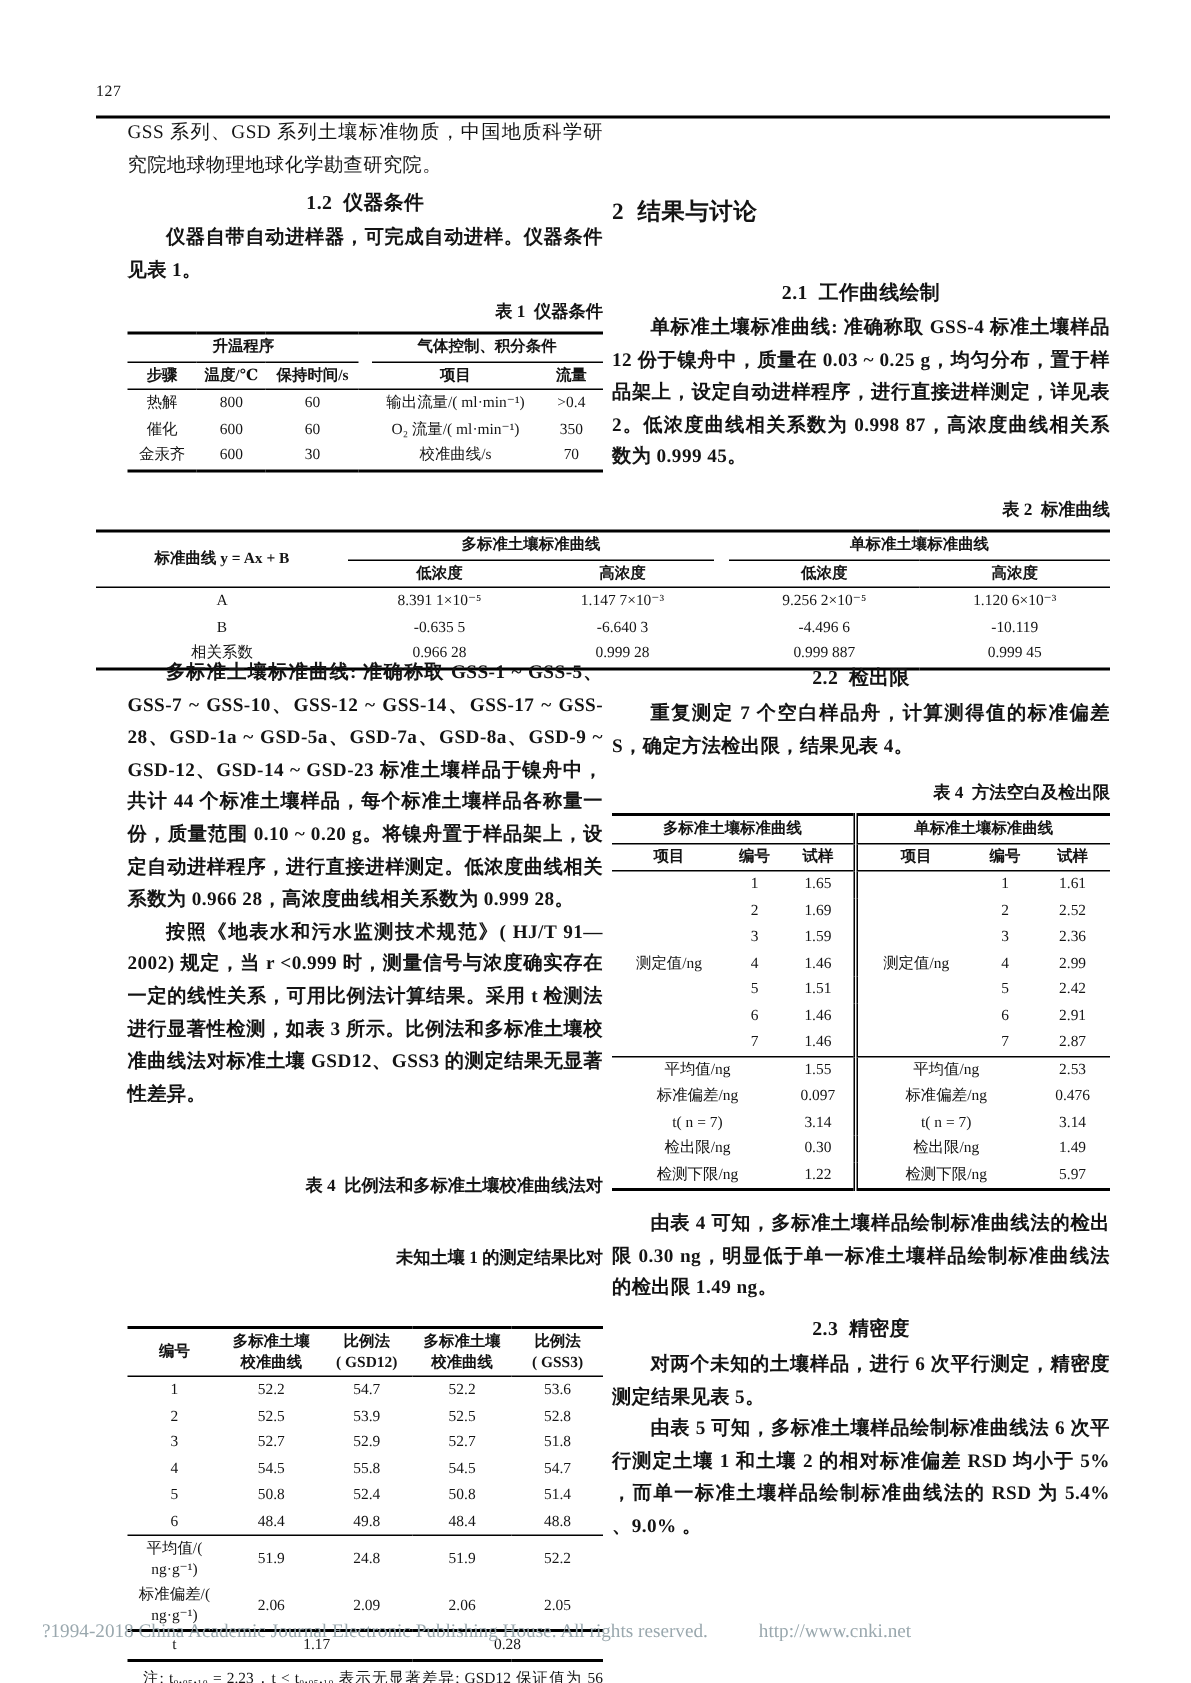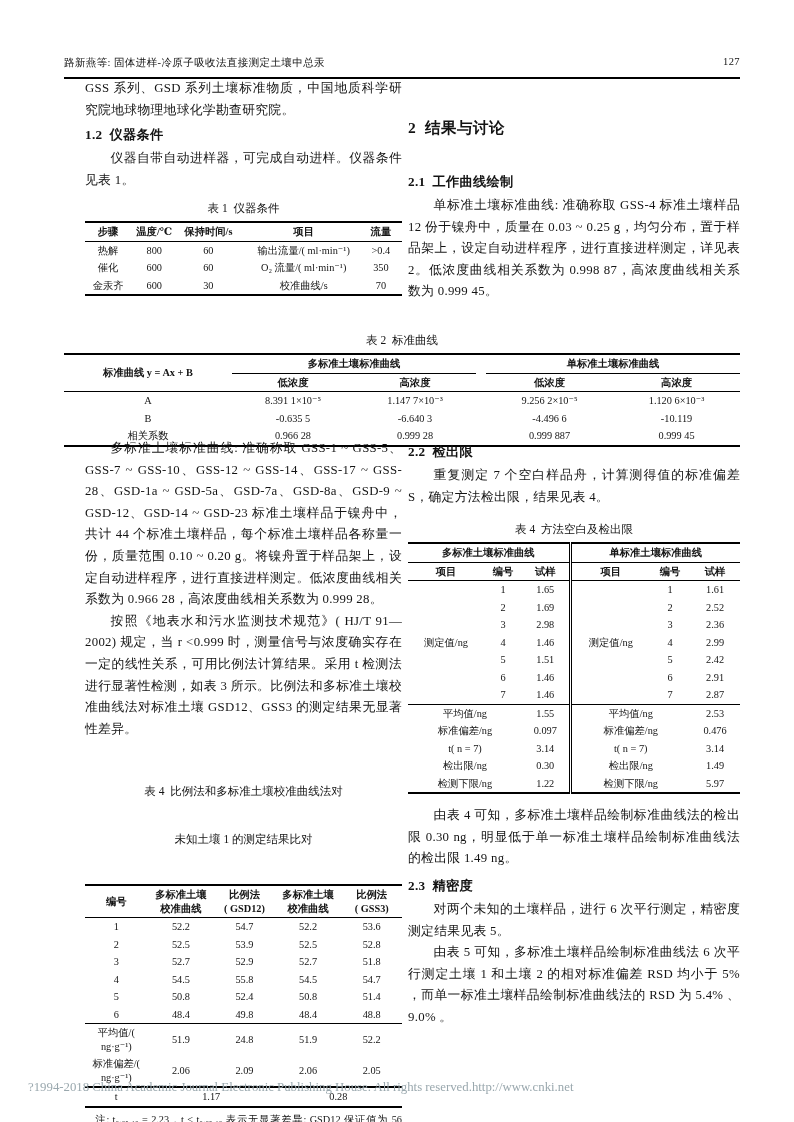--- a/index.html
+++ b/index.html
@@ -9,68 +9,72 @@
   .runhead{position:absolute;left:64px;top:56px;width:676px;display:flex;
            justify-content:space-between;font-size:10.5px;letter-spacing:.4px;}
   .runrule{position:absolute;left:64px;top:77px;width:676px;height:2px;background:#000;}
   
   .col-lt{position:absolute;left:85px;top:78px;width:317px;}
   .col-rt{position:absolute;left:408px;top:114px;width:332px;}
   .t2wrap{position:absolute;left:64px;top:323px;width:676px;}
   .col-lb{position:absolute;left:85px;top:438px;width:317px;}
   .col-rb{position:absolute;left:408px;top:438px;width:332px;}
   p{margin:0;font-size:12.8px;line-height:21.6px;text-align:justify;letter-spacing:.3px;}
-  .ind{text-indent:2em;}
-  .h-sub{font-size:13.2px;font-weight:bold;margin:5px 0 4px;white-space:pre-wrap;letter-spacing:.3px;}
-  .h-sec{font-size:15.5px;font-weight:bold;margin:4px 0 34px;white-space:pre-wrap;letter-spacing:.5px;}
+  .ind{text-indent:2em;font-weight:bold;}
+  .h-sub{font-size:13.2px;font-weight:bold;margin:5px 0 4px;white-space:pre-wrap;letter-spacing:.3px;text-align:center;}
+  .h-sec{font-size:15.5px;font-weight:bold;margin:17px 0 34px;white-space:pre-wrap;letter-spacing:.5px;}
   
-  .tbl-title{text-align:center;font-size:11.5px;font-weight:normal;margin:9px 0 5px;white-space:pre-wrap;line-height:16px;}
+  .tbl-title{text-align:right;font-size:11.5px;font-weight:bold;margin:9px 0 5px;white-space:pre-wrap;line-height:16px;}
   table.jt{width:100%;border-collapse:collapse;font-size:10.3px;line-height:13.5px;
            border-top:2px solid #000;border-bottom:2px solid #000;table-layout:fixed;}
   table.jt th,table.jt td{padding:2px 1px;text-align:center;vertical-align:middle;font-weight:normal;}
   table.jt th{font-weight:bold;}
   .bb1{border-bottom:1px solid #000;}
   .bb15{border-bottom:1.5px solid #000;font-family:Liberation Serif, serif;}
   .bt15{border-top:1.5px solid #000;}
   .bt2{border-top:2px solid #000;}
   .dv{border-left:3px double #000;}
   .pre{white-space:pre-line;}
   .t3note{font-size:10.3px;line-height:15.5px;margin-top:4px;padding-left:2.8em;text-indent:-1.8em;text-align:justify;}
   
   .footer{position:absolute;left:28px;top:1080px;width:745px;font-size:12.8px;color:#9aa8ae;
           font-family:"Liberation Serif","DejaVu Serif",serif;}
-  .footer .url{}
+  .footer .url{margin-left:34px;}
 </style>
 </head>
 <body>
 
 <div class="page">
 
   <div class="runhead">
-    <span>路新燕等: 固体进样-冷原子吸收法直接测定土壤中总汞</span>
     <span>127</span>
   </div>
   <div class="runrule"></div>
 
   <div class="col-lt">
     <p>GSS 系列、GSD 系列土壤标准物质，中国地质科学研究院地球物理地球化学勘查研究院。</p>
     <div class="h-sub">1.2  仪器条件</div>
     <p class="ind">仪器自带自动进样器，可完成自动进样。仪器条件见表 1。</p>
 
     <div class="tbl-title">表 1  仪器条件</div>
     <table class="jt">
       <colgroup>
         <col style="width:46px">
           <col style="width:46px">
           <col style="width:62px">
         <col style="width:8px">
           <col style="width:112px">
           <col style="width:42px">
       </colgroup>
       <thead>
+        <tr>
+          <th colspan="3" class="bb1">升温程序</th>
+          <td></td>
+          <th colspan="2" class="bb1">气体控制、积分条件</th>
+        </tr>
         <tr>
           <th class="bb1">步骤</th>
           <th class="bb1">温度/℃</th>
           <th class="bb1">保持时间/s</th>
           <td class="bb1"></td>
           <th class="bb1">项目</th>
           <th class="bb1">流量</th>
         </tr>
       </thead>
       <tbody>
@@ -297,21 +301,21 @@
           <td>1.61</td>
         </tr>
         <tr>
           <td>2</td>
           <td>1.69</td>
           <td>2</td>
           <td>2.52</td>
         </tr>
         <tr>
           <td>3</td>
-          <td>2.98</td>
+          <td>1.59</td>
           <td>3</td>
           <td>2.36</td>
         </tr>
         <tr>
           <td>4</td>
           <td>1.46</td>
           <td>4</td>
           <td>2.99</td>
         </tr>
         <tr>

